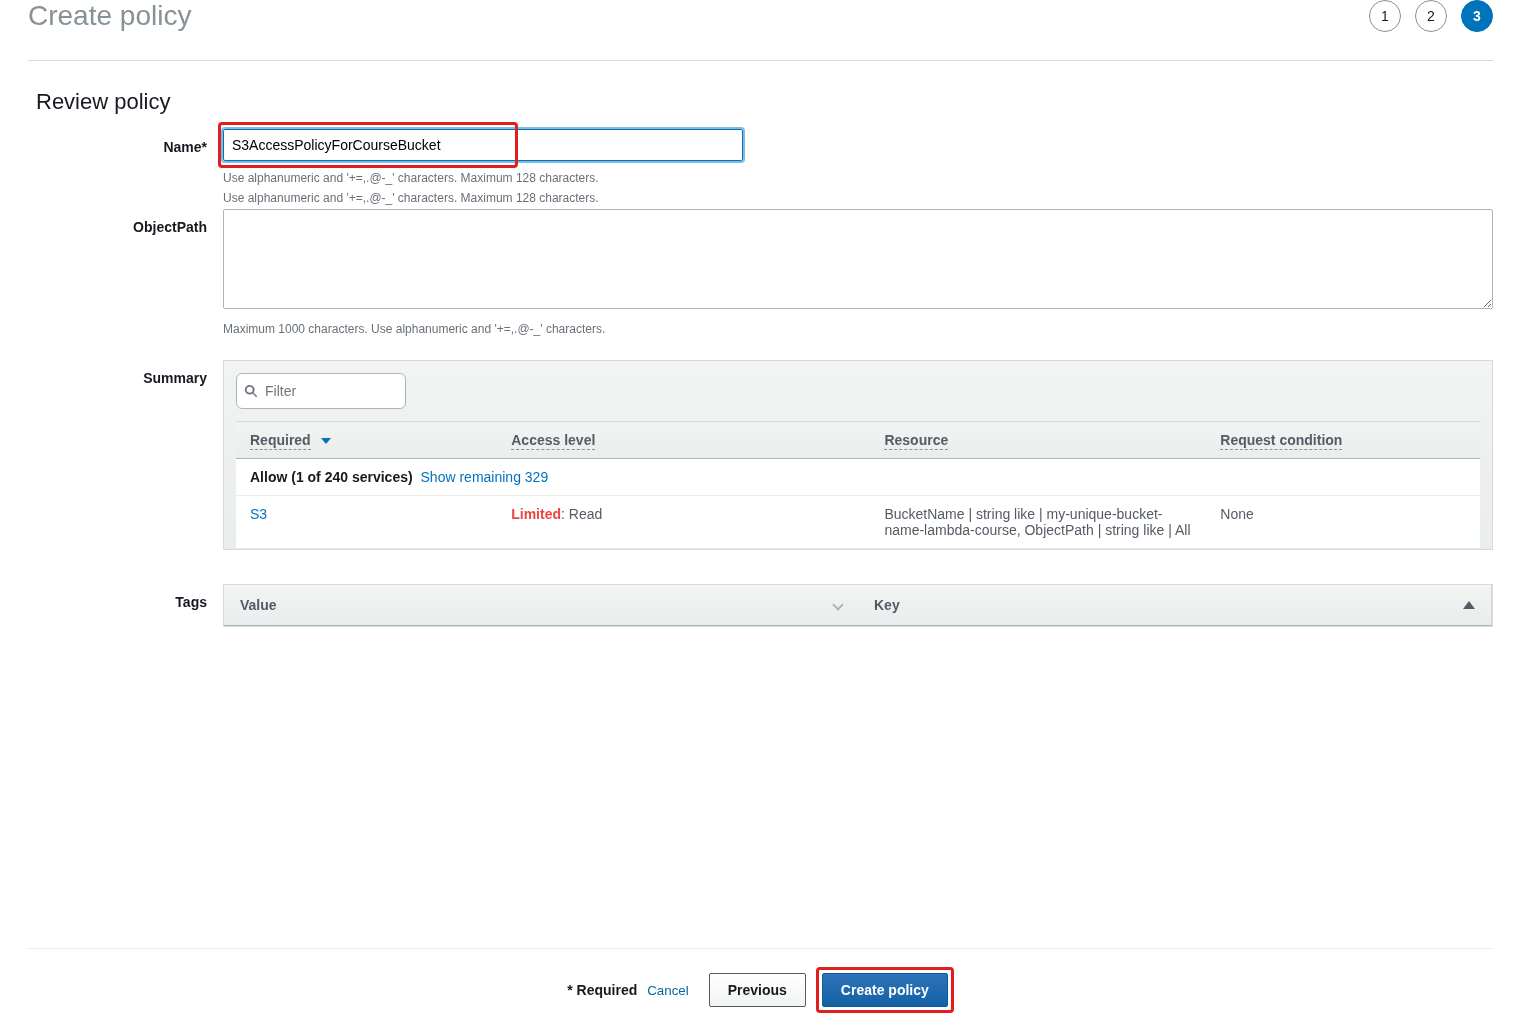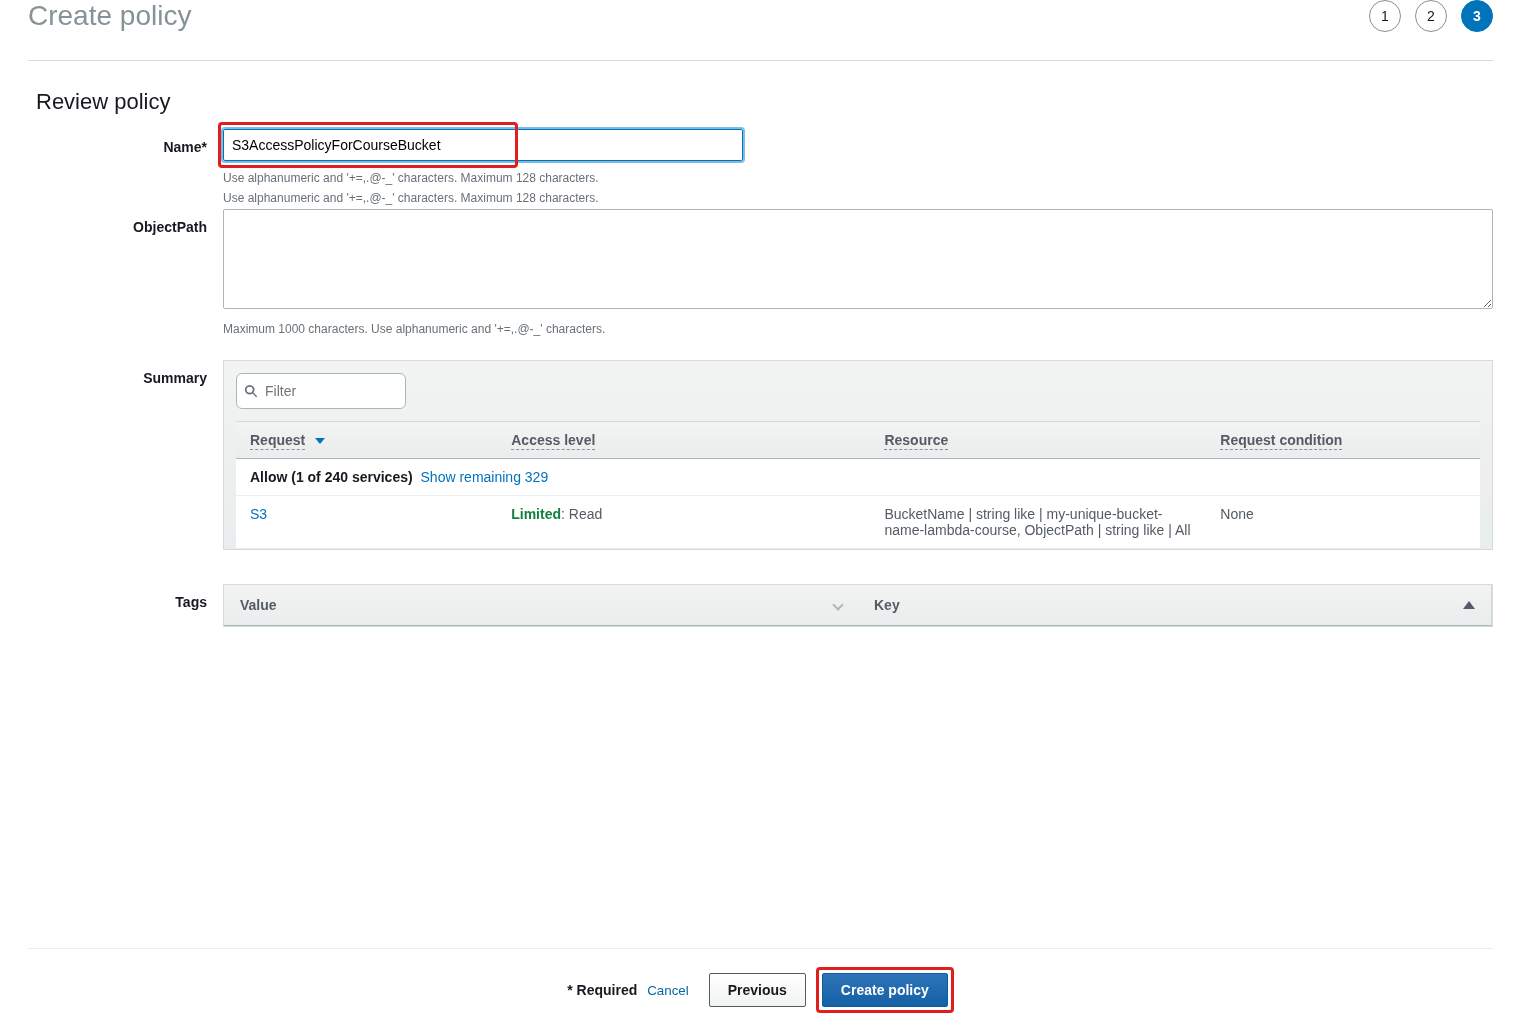--- a/index.html
+++ b/index.html
@@ -313,21 +313,21 @@
         <div class="filter-input-wrap">
           <svg viewBox="0 0 16 16">
               <path d="M6.5 1a5.5 5.5 0 014.38 8.82l4.15 4.15-1.06 1.06-4.15-4.15A5.5 5.5 0 116.5 1zm0 2a3.5 3.5 0 100 7 3.5 3.5 0 000-7z"></path>
             </svg>
           <input class="filter-input" placeholder="Filter" style="">
         </div>
         <table class="sum-table">
           <thead>
             <tr>
               <th style="width:21%">
-                <span class="dotted-underline">Request</span>
+                <span class="dotted-underline">Required</span>
                 <span class="sort-caret"></span>
               </th>
               <th style="width:30%">
                 <span class="dotted-underline">Access level</span>
               </th>
               <th style="width:27%">
                 <span class="dotted-underline">Resource</span>
               </th>
               <th>
                 <span class="dotted-underline">Request condition</span>
@@ -337,21 +337,21 @@
           <tbody>
             <tr class="group-row">
               <td colspan="4">
                 <span>Allow (1 of 240 services)</span>
                 <a class="link" style="font-weight:400;margin-left:4px;">Show remaining 329</a>
               </td>
             </tr>
             <tr class="data-row">
               <td><a class="link">S3</a></td>
               <td>
-                <strong style="color:#15803d">Limited</strong><span>: Read</span>
+                <strong style="color:#ef4444">Limited</strong><span>: Read</span>
               </td>
               <td>BucketName | string like | my-unique-bucket-name-lambda-course, ObjectPath | string like | All</td>
               <td>None</td>
             </tr>
           </tbody>
         </table>
       </div>
     </div>
   </div>
 

